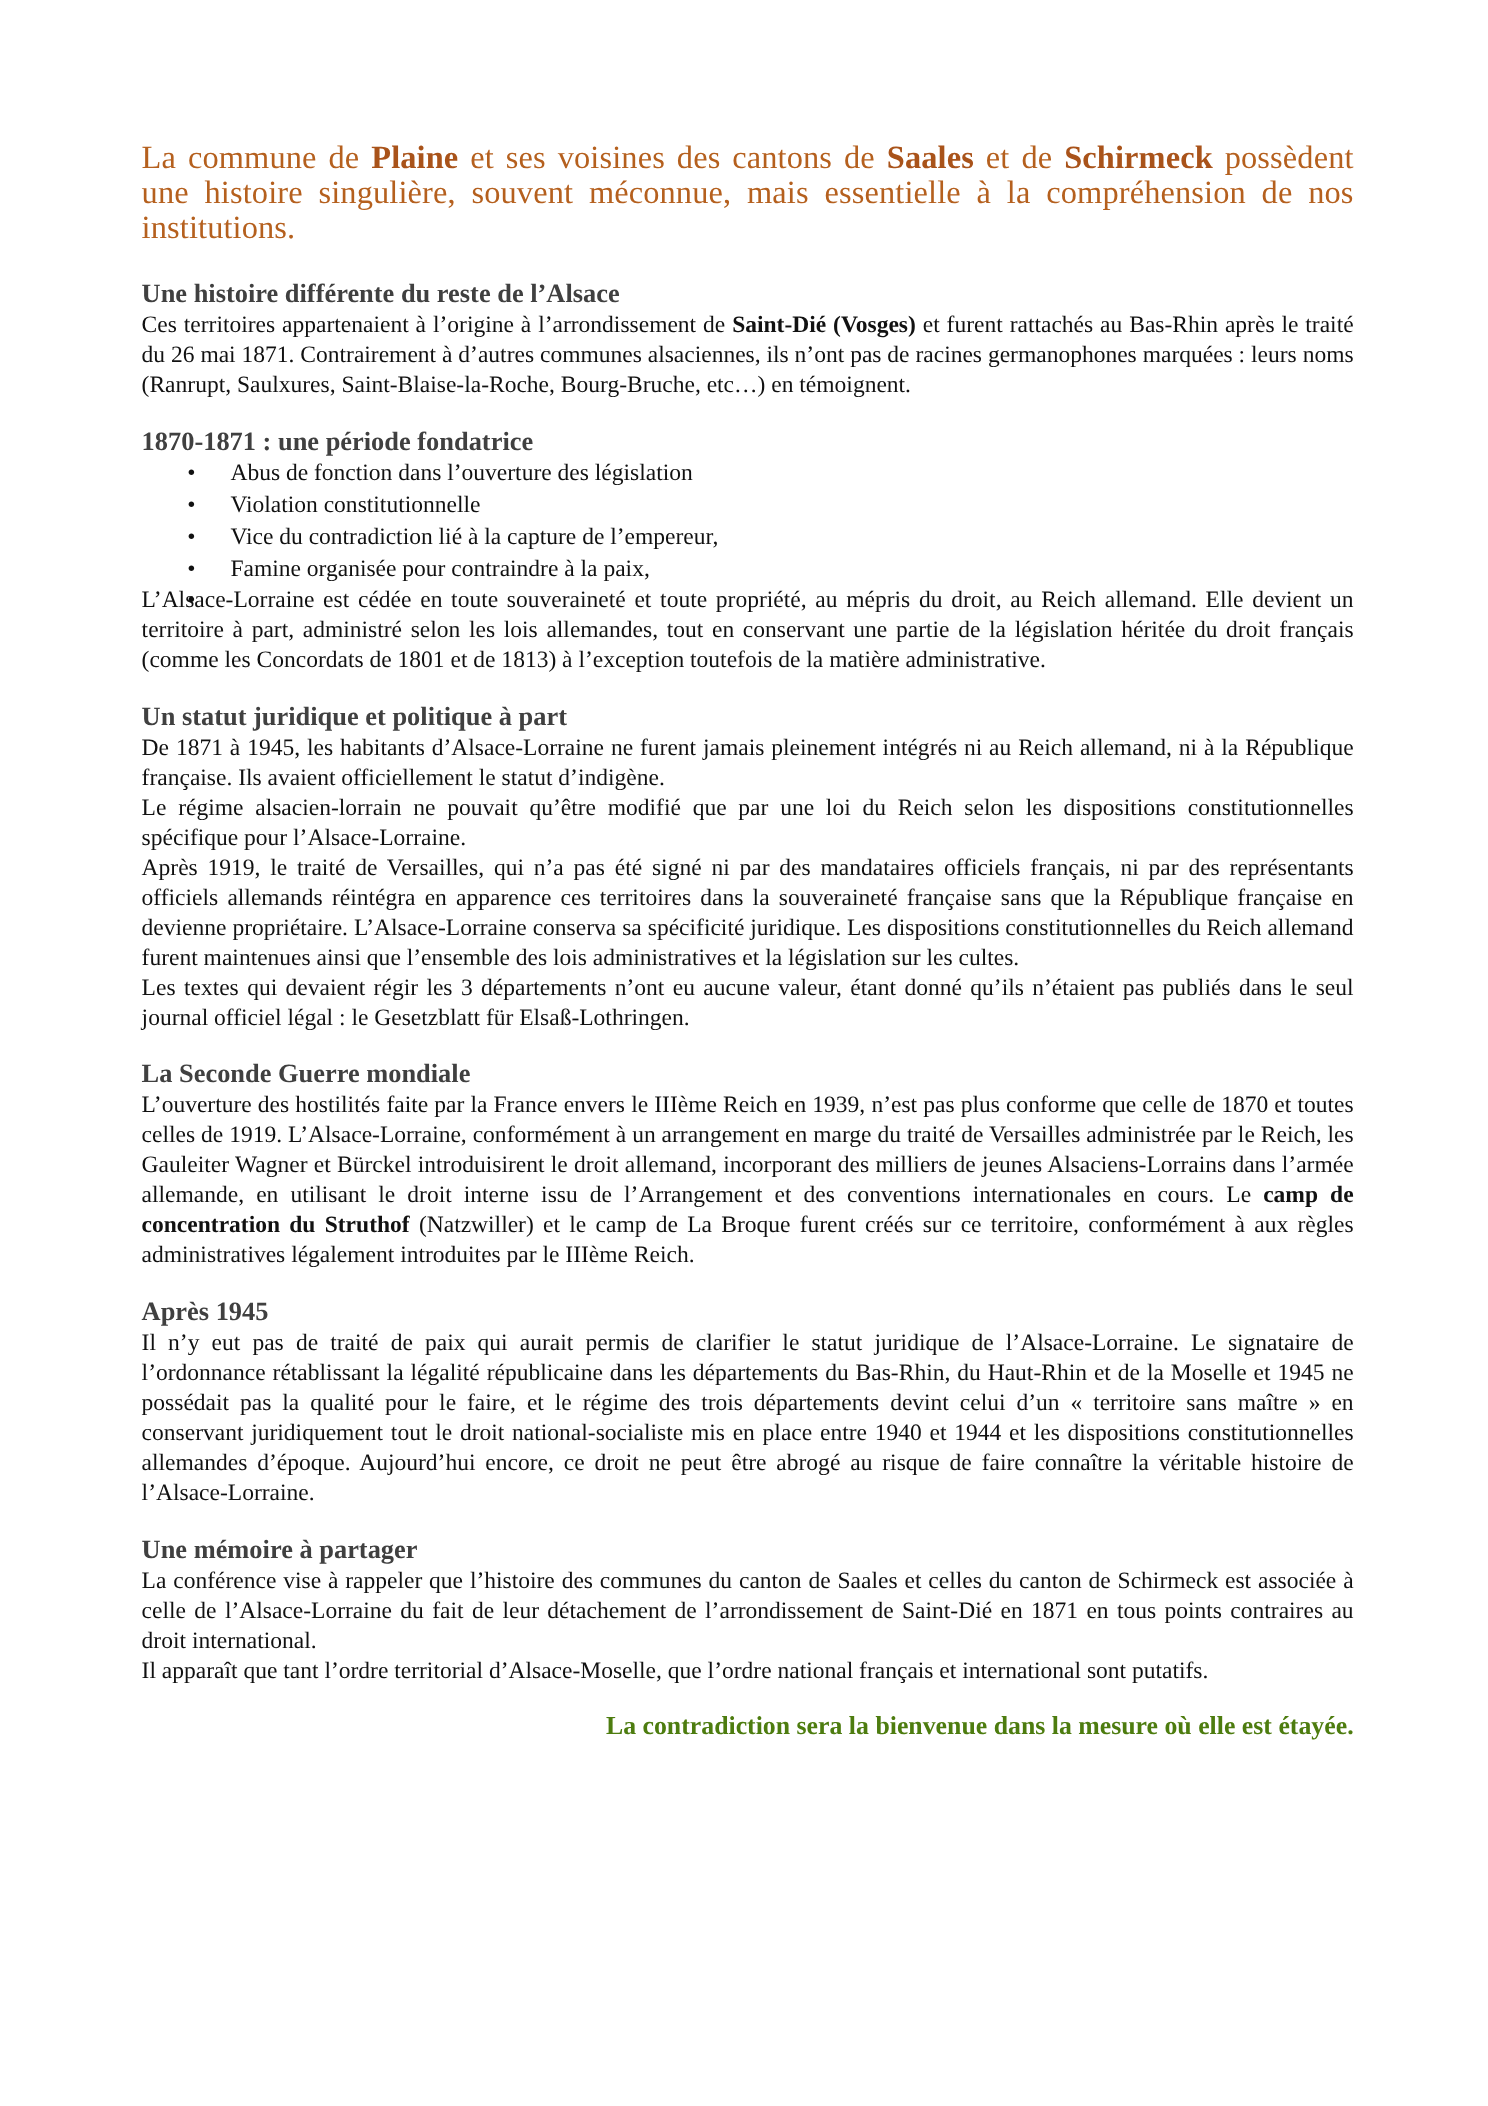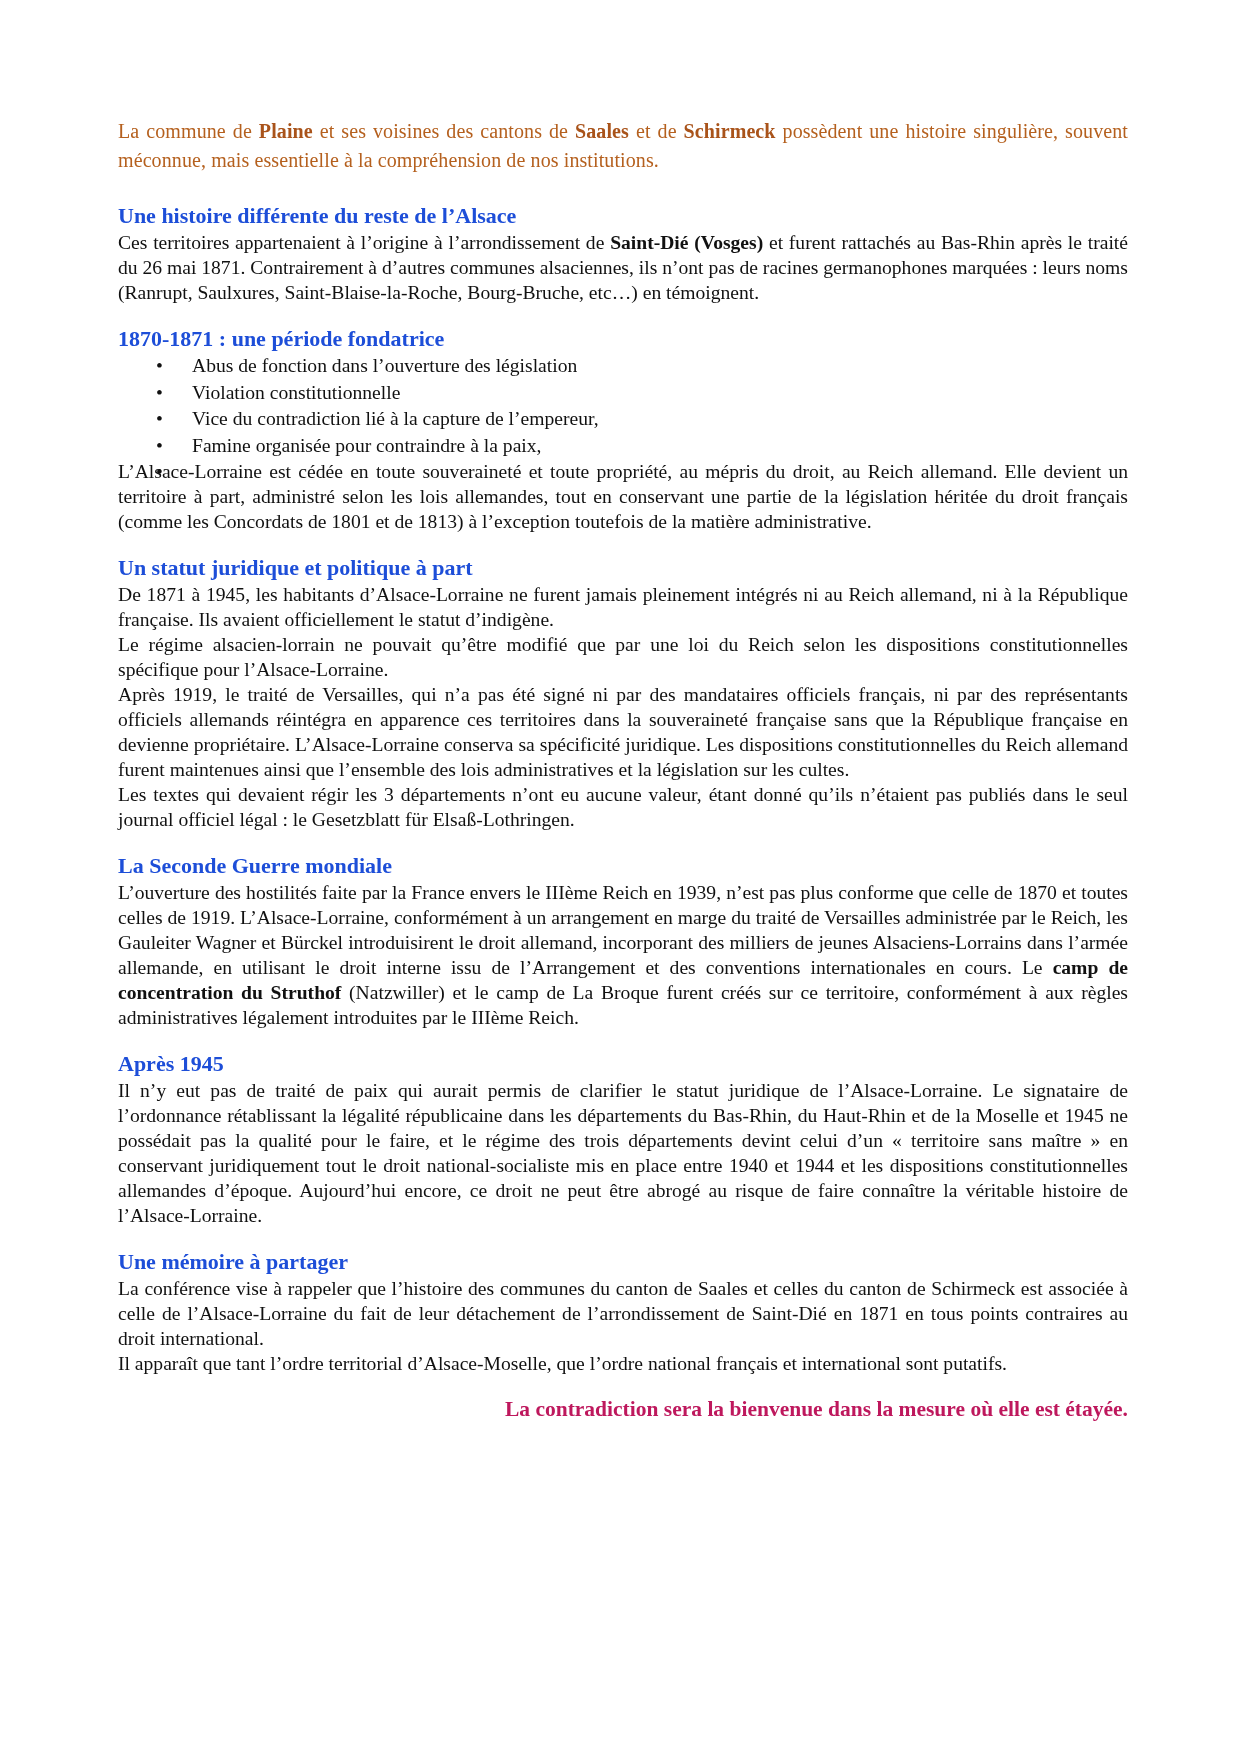--- a/index.html
+++ b/index.html
@@ -9,31 +9,31 @@
       left: 118px;
       top: 117px;
       width: 1010px;
       font-family: "Liberation Serif", "DejaVu Serif", serif;
       color: #111111;
       font-size: 19.6px;
       line-height: 25px;
     }
     .intro {
       color: #B5601E;
-      font-size: 20px;
+      font-size: 27px;
       line-height: 29px;
       text-align: justify;
       text-align-last: left;
       margin: 0 0 28px 0;
       letter-spacing: 0.1px;
     }
     .intro b { color: #A9531A; font-weight: bold; }
     .section { margin: 0 0 21px 0; }
     .section h2 {
-      color: #1d4ed8;
+      color: #404040;
       font-size: 22px;
       line-height: 26px;
       font-weight: bold;
       margin: 0 0 1px 0;
     }
     .section p {
       margin: 0;
       text-align: justify;
       text-align-last: left;
     }
@@ -47,21 +47,21 @@
       position: relative;
       padding-left: 36px;
       line-height: 26.5px;
     }
     ul.bullets li .bullet {
       position: absolute;
       left: 0;
       top: 0;
     }
     .closing {
-      color: #be185d;
+      color: #4d7c0f;
       font-weight: bold;
       font-size: 21.5px;
       text-align: right;
       margin-top: 6px;
     }
   </style>
 </head>
 <body>
 
 <div class="page">

